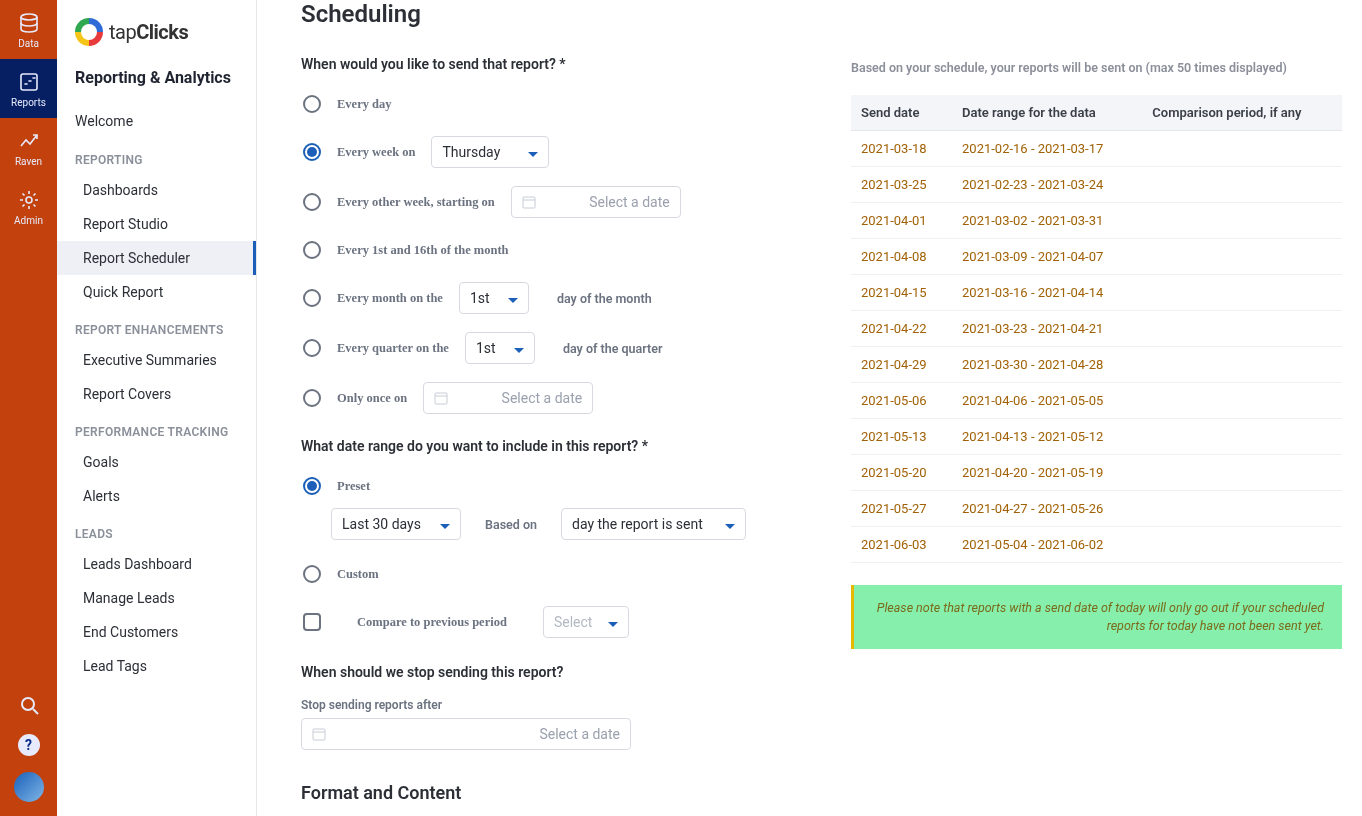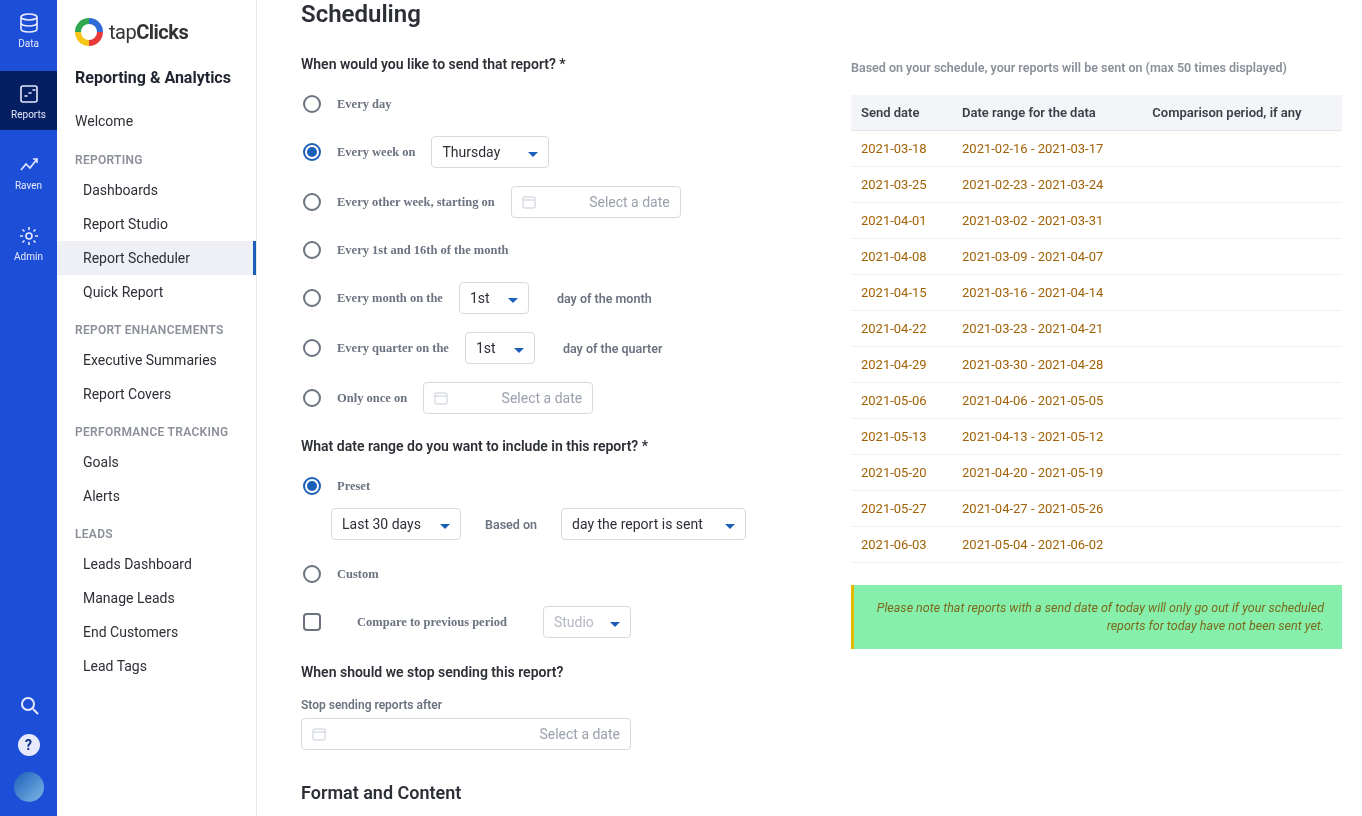--- a/index.html
+++ b/index.html
@@ -10,28 +10,27 @@
     font-size: 14px;
     width: 1362px;
     height: 816px;
     overflow: hidden;
     display: flex;
   }
 
   
   .rail {
     width: 57px;
-    background: #1d4ed8;
+    background: #c2410c;
     display: flex;
     flex-direction: column;
     align-items: center;
     color: #cfd6f1;
     font-size: 10px;
     position: relative;
-    gap: 12px;
   }
   .rail-item {
     width: 100%;
     display: flex;
     flex-direction: column;
     align-items: center;
     padding: 12px 0 10px;
     cursor: pointer;
     color: #e6eafc;
   }
@@ -322,21 +321,21 @@
 
     <div class="radio-row">
       <span class="radio"></span>
       <span class="radio-label">Custom</span>
     </div>
 
     <div class="compare-row">
       <span class="checkbox"></span>
       <span class="radio-label">Compare to previous period</span>
       <div class="select disabled" style="min-width:80px">
-        <span>Studio</span>
+        <span>Select</span>
         <span class="caret"><svg viewBox="0 0 10 10">
               <path class="caret-svg" d="M0 2l5 5 5-5z"></path>
             </svg></span>
       </div>
     </div>
 
     <div class="question" style="margin-top:26px">When should we stop sending this report?</div>
     <div class="sublabel">Stop sending reports after</div>
     <div class="date-input disabled" style="width:330px">
       <svg class="cal" viewBox="0 0 14 14">

